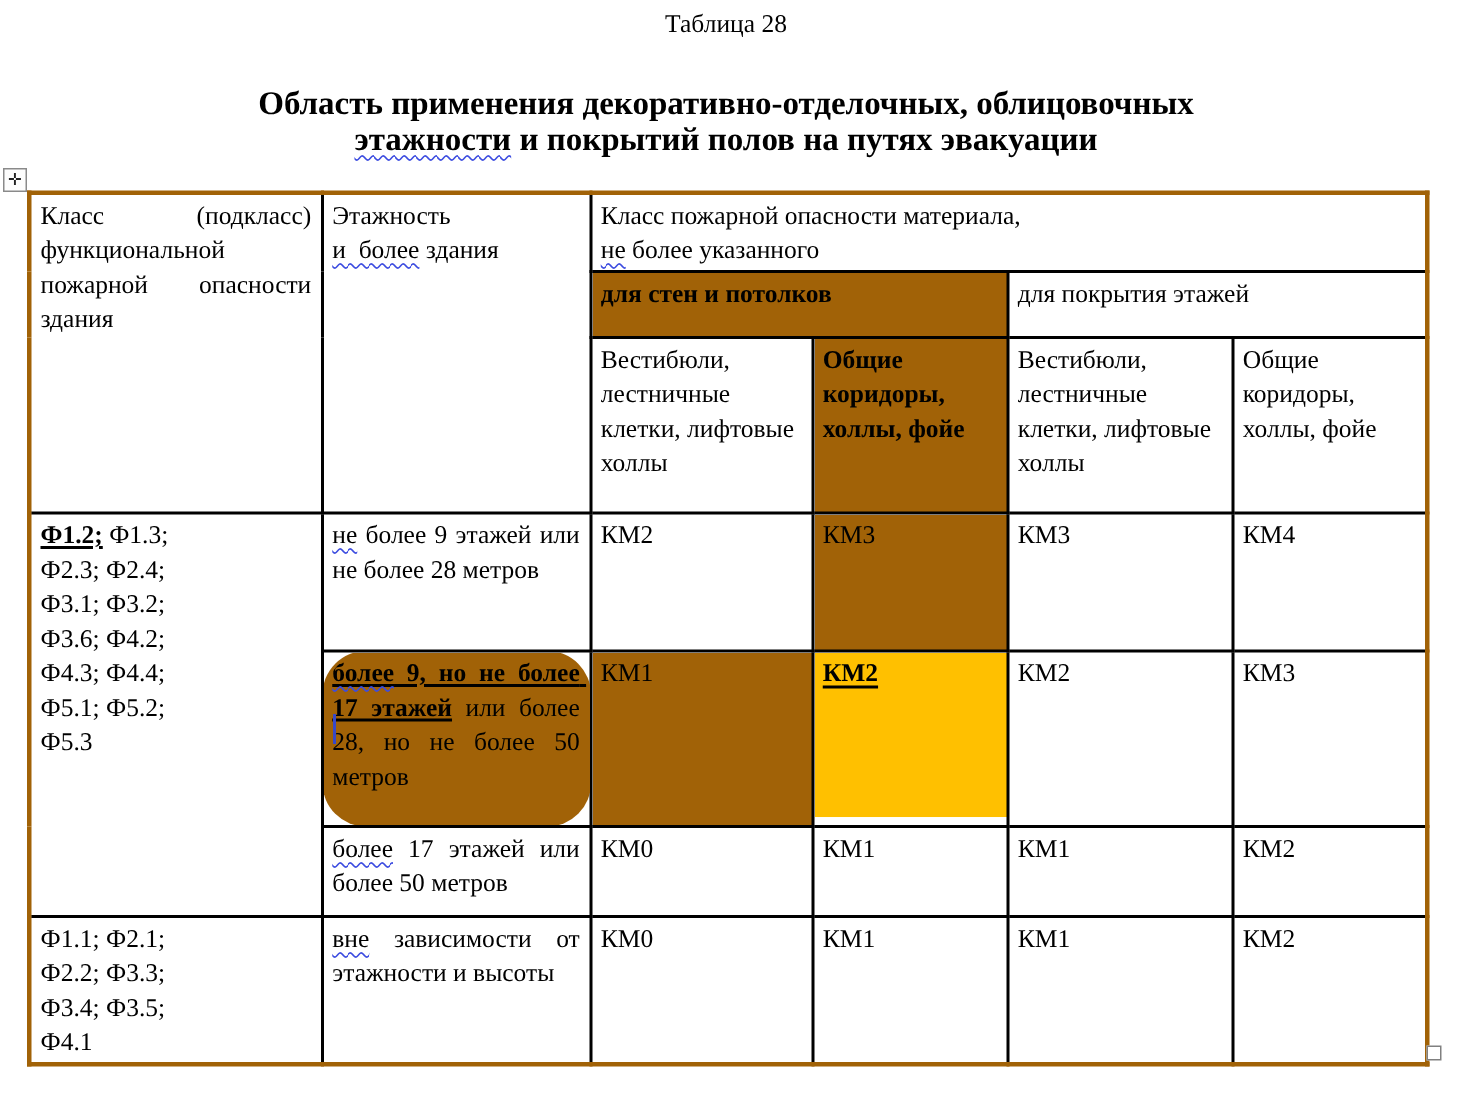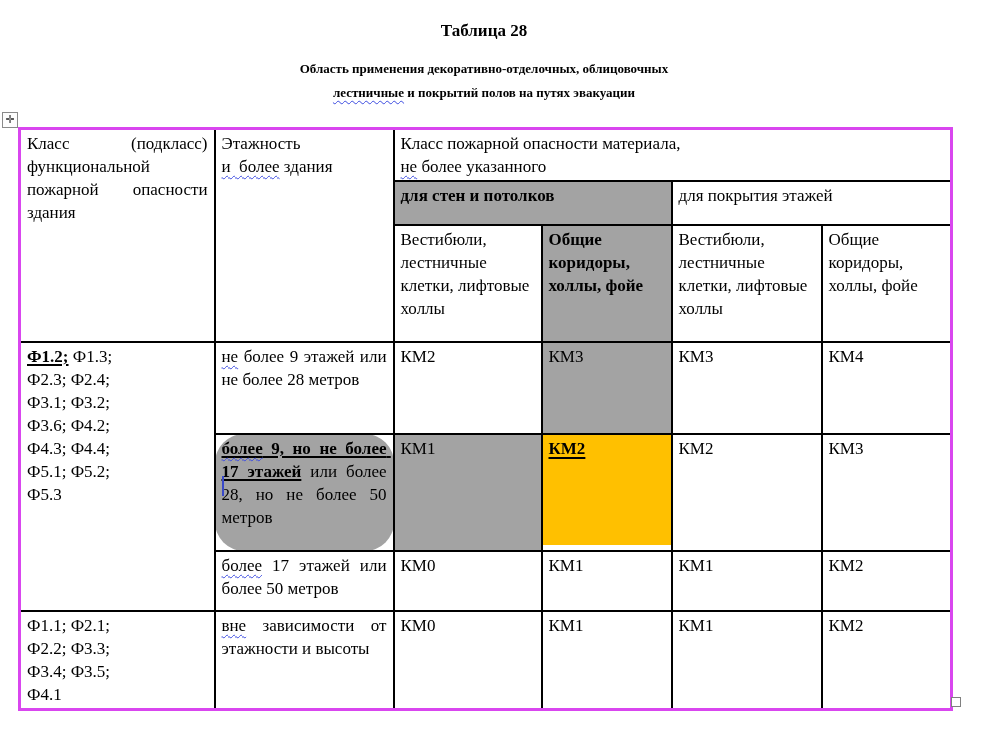--- a/index.html
+++ b/index.html
@@ -4,62 +4,62 @@
 <style>
   html, body { margin: 0; padding: 0; background: #ffffff; }
   body {
     width: 984px; height: 729px; overflow: hidden;
     font-family: "Liberation Serif", "DejaVu Serif", serif;
     color: #000;
   }
   .sheet { position: relative; width: 984px; height: 729px; background: #fff; }
 
   .doc-title {
-    position: absolute; top: 20px; left: 18px; width: 932px;
-    text-align: center; font-weight: bold; font-size: 17px; line-height: 22px;
+    position: absolute; top: 5px; left: 18px; width: 932px;
+    text-align: center; font-weight: normal; font-size: 17px; line-height: 22px;
   }
   .doc-subtitle {
     position: absolute; top: 57px; left: 18px; width: 932px;
-    text-align: center; font-weight: bold; font-size: 13px; line-height: 24px;
+    text-align: center; font-weight: bold; font-size: 22px; line-height: 24px;
     white-space: pre-wrap;
   }
 
   .move-handle {
     position: absolute; left: 2px; top: 112px; width: 14px; height: 14px;
     border: 1px solid #8a8a8a; background: #fdfdfd;
     display: flex; align-items: center; justify-content: center;
     font-family: "DejaVu Sans", sans-serif; font-size: 11px; line-height: 14px; color: #222;
     cursor: move;
   }
   .resize-handle {
     position: absolute; left: 951px; top: 697px; width: 8px; height: 8px;
     border: 1px solid #808080; background: #fff;
   }
 
   table.doc-table {
     position: absolute; top: 127px; left: 18px;
     width: 932px; table-layout: fixed;
-    border-collapse: collapse; border: 3px solid #d946ef;
+    border-collapse: collapse; border: 3px solid #a16207;
   }
   .doc-table td {
     border: 2px solid #000;
     vertical-align: top;
     padding: 2px 6px;
     font-size: 17px; line-height: 23px;
     white-space: pre-wrap;
     overflow: hidden;
   }
   tr.h1 { height: 49px; }  tr.h2 { height: 44px; }  tr.h3 { height: 117px; }
   tr.r1 { height: 92px; }  tr.r2 { height: 117px; } tr.r3 { height: 60px; }
   tr.r4 { height: 93px; }
 
   .mid      { vertical-align: middle; }
   .justify  { text-align: justify; }
   .bold     { font-weight: bold; }
-  .orange   { background: #a3a3a3; }
+  .orange   { background: #a16207; }
   .orange-partial {
     background: linear-gradient(to bottom, #FFC000 0, #FFC000 calc(100% - 5px), #ffffff calc(100% - 5px));
   }
   .no-bottom { border-bottom-style: hidden; }
   .km { vertical-align: middle; padding-left: 8px; }
   .km-big { font-size: 21px; font-weight: bold; }
   .km-big .km-text { text-decoration: underline; text-decoration-thickness: 2px; text-underline-offset: 3px; }
   .rel { position: relative; border-radius: 29px; }
 
   .seg-bu {
@@ -76,21 +76,21 @@
     background: #3848c8;
   }
 </style>
 </head>
 <body>
 
 <div class="sheet">
 
   <div class="doc-title">Таблица 28</div>
   <div class="doc-subtitle">Область применения декоративно-отделочных, облицовочных
-<span class="seg-sq">лестничные</span> и покрытий полов на путях эвакуации</div>
+<span class="seg-sq">этажности</span> и покрытий полов на путях эвакуации</div>
 
   <div class="move-handle">
     <span>✛</span>
   </div>
 
   <table class="doc-table">
     <colgroup>
       <col style="width:195px">
         <col style="width:179px">
         <col style="width:148px">

